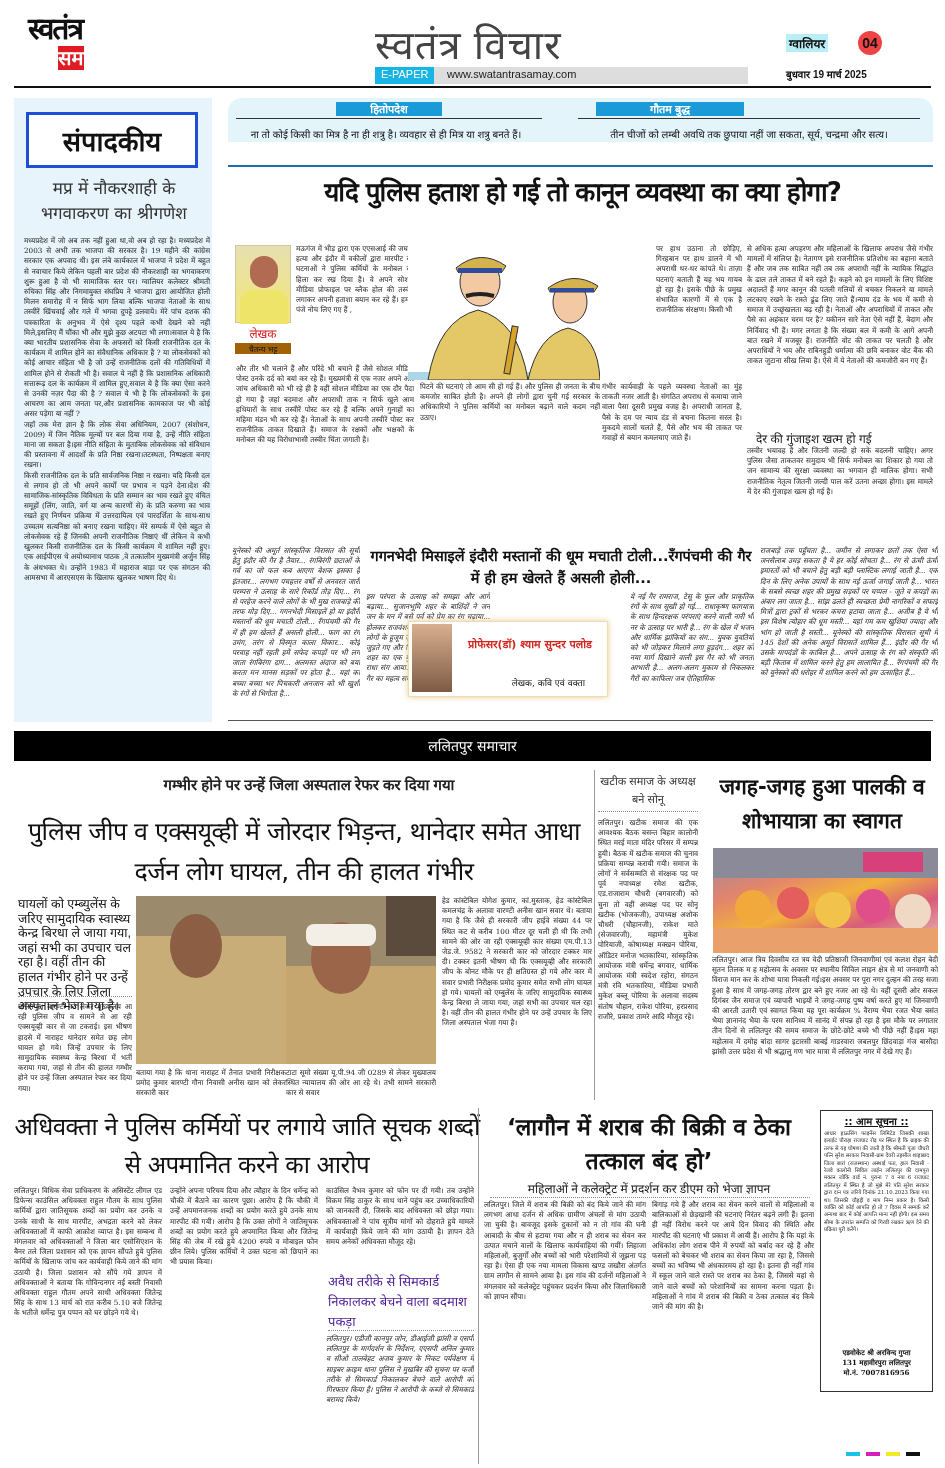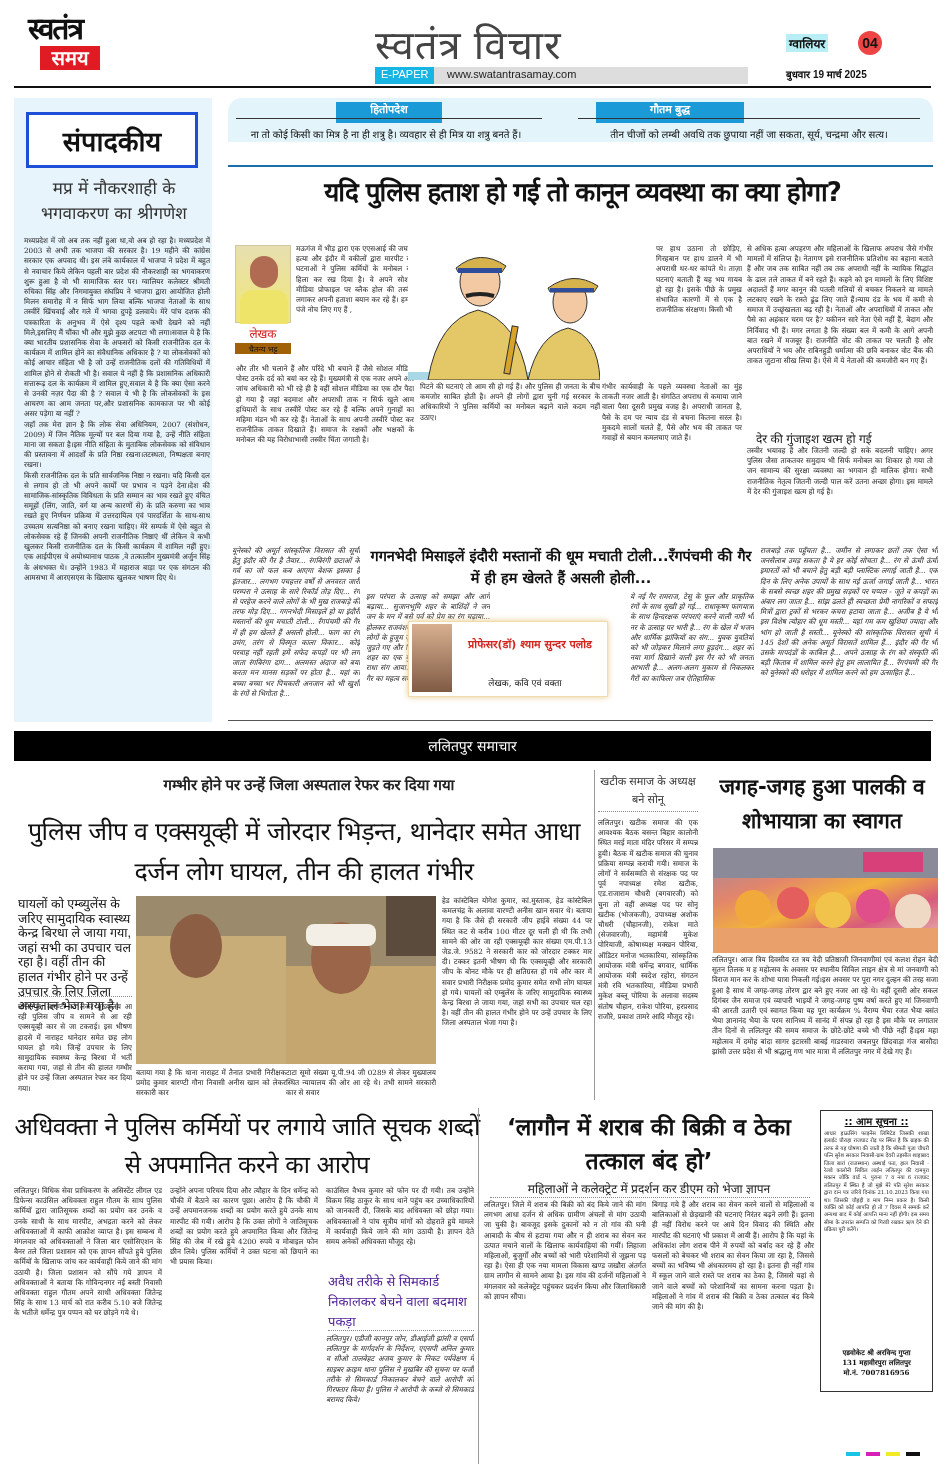--- a/index.html
+++ b/index.html
@@ -3,37 +3,37 @@
 <meta charset="utf-8">
 <style>
 *{box-sizing:border-box;margin:0;padding:0}
 body{width:945px;height:1468px;background:#fff;font-family:"DejaVu Serif",serif;color:#111;position:relative;overflow:hidden}
 .abs{position:absolute}
 .body-text{font-size:7.2px;line-height:10.2px;text-align:justify;color:#222;overflow:hidden;font-family:"DejaVu Serif",serif}
 .italic{font-style:italic}
 
 #logo{left:28px;top:12px;width:62px;height:62px}
 #logo .top{font-family:"DejaVu Sans",sans-serif;font-weight:900;font-size:30px;line-height:34px;letter-spacing:-2px;color:#111}
-#logo .bot{background:#e01b24;color:#fff;font-family:"DejaVu Sans",sans-serif;font-weight:900;font-size:20px;line-height:24px;width:60px;margin-left:12px;text-align:center}
+#logo .bot{background:#e01b24;color:#fff;font-family:"DejaVu Sans",sans-serif;font-weight:900;font-size:20px;line-height:24px;width:26px;margin-left:30px;text-align:center}
 #mast-title{left:375px;top:16px;font-family:"Liberation Sans",sans-serif;font-size:40px;color:#444;letter-spacing:1px}
 #epaper-bar{left:375px;top:67px;width:373px;height:17px;background:#ddd}
 #epaper-tag{left:375px;top:67px;height:17px;background:#18b4e3;color:#fff;font-family:"Liberation Sans",sans-serif;font-size:11px;padding:1px 6px}
 #site-url{left:447px;top:68px;font-family:"Liberation Sans",sans-serif;font-size:11px;color:#222}
 #city-box{left:786px;top:34px;height:18px;background:#b8eef5;font-family:"Liberation Sans",sans-serif;font-weight:bold;font-size:12px;padding:1px 3px}
 #page-no{left:858px;top:31px;width:24px;height:24px;border-radius:12px;background:#ef4444;font-family:"Liberation Sans",sans-serif;font-weight:bold;font-size:14px;line-height:24px;text-align:center}
 #date{left:786px;top:67px;font-family:"Liberation Sans",sans-serif;font-size:10px;font-weight:bold}
 #mast-rule{left:14px;top:86px;width:917px;height:2px;background:#111}
 
 #ed-col{left:14px;top:98px;width:198px;height:624px;background:#e8f4fb}
 #ed-head{left:26px;top:112px;width:172px;height:56px;background:#fff;border:3px solid #1d4ed8;font-family:"DejaVu Sans",sans-serif;font-weight:900;font-size:27px;text-align:center;line-height:54px}
 #ed-title{left:22px;top:176px;width:184px;font-family:"DejaVu Sans",sans-serif;font-size:17px;line-height:25px;text-align:center;color:#333}
 #ed-body{left:24px;top:236px;width:186px;height:484px}
 
 #quote-strip{left:228px;top:98px;width:705px;height:44px;background:#e3f5fb;border-radius:14px 14px 0 0}
-.q-label{background:#1a9ad6;color:#fff;font-family:"Liberation Sans",sans-serif;font-size:11px;font-weight:bold;text-align:center;height:21px;line-height:14px}
+.q-label{background:#1a9ad6;color:#fff;font-family:"Liberation Sans",sans-serif;font-size:11px;font-weight:bold;text-align:center;height:14px;line-height:14px}
 .q-rule{height:1px;background:#333}
 .q-text{font-family:"Liberation Sans",sans-serif;font-size:10px;text-align:center;line-height:13px;color:#111}
 #q1-label{left:336px;top:102px;width:106px}
 #q1-rule{left:236px;top:118px;width:306px}
 #q1-text{left:230px;top:128px;width:312px}
 #q2-label{left:596px;top:102px;width:148px}
 #q2-rule{left:578px;top:118px;width:342px}
 #q2-text{left:570px;top:128px;width:358px}
 #blue-rule{left:228px;top:165px;width:705px;height:2px;background:#1a6fa9}
 #main-headline{left:230px;top:169px;width:705px;font-family:"DejaVu Sans",sans-serif;font-weight:900;font-size:26px;line-height:46px;letter-spacing:-1px;text-align:center;color:#111}
@@ -53,21 +53,21 @@
 #subhead-1{left:756px;top:430px;width:170px;font-family:"Liberation Sans",sans-serif;font-size:12px;color:#222}
 #art1-c4b{left:747px;top:446px;width:186px;height:90px}
 
 #holi-c1{left:232px;top:546px;width:128px;height:176px}
 #holi-head{left:366px;top:545px;width:390px;font-family:"DejaVu Sans",sans-serif;font-weight:bold;font-size:14.5px;line-height:22px;text-align:center}
 #holi-c2{left:366px;top:592px;width:124px;height:130px}
 #holi-c4{left:630px;top:592px;width:124px;height:130px}
 #holi-box{left:408px;top:621px;width:200px;height:76px;background:#fff;box-shadow:0 0 6px #e6c98a;border:1px solid #f1dcb0}
 #prof-photo{left:412px;top:624px;width:40px;height:68px;background:linear-gradient(#d8b090,#7f5a44)}
 #prof-name{left:460px;top:636px;width:140px;color:#d3261e;font-family:"DejaVu Sans",sans-serif;font-size:11px;line-height:18px;text-align:center;font-weight:bold}
-#prof-role{left:465px;top:676px;width:120px;font-size:9px;text-align:center}
+#prof-role{left:465px;top:676px;width:120px;font-size:9px;text-align:right}
 #holi-c5{left:760px;top:546px;width:178px;height:176px}
 #holi-rule{left:228px;top:720px;width:705px;height:1px;background:#555}
 
 #lalitpur-banner{left:14px;top:731px;width:917px;height:30px;background:#000;color:#fff;font-family:"DejaVu Sans",sans-serif;font-size:14px;line-height:30px;text-align:center}
 #kicker-1{left:24px;top:774px;width:570px;text-align:center;font-family:"Liberation Sans",sans-serif;font-weight:bold;font-size:15px;color:#222}
 #headline-2{left:14px;top:812px;width:580px;font-family:"DejaVu Sans",sans-serif;font-size:25px;line-height:40px;text-align:center;letter-spacing:-0.5px}
 #lead-2{left:18px;top:897px;width:114px;font-family:"Liberation Sans",sans-serif;font-size:12.5px;line-height:14.6px;color:#111}
 #lead-rule{left:18px;top:996px;width:114px;border-top:1px dotted #888}
 #story2-c1{left:18px;top:1002px;width:114px;height:98px}
 #police-photo{left:136px;top:896px;width:300px;height:168px;background:linear-gradient(135deg,#cbb27d 0%,#a68a5c 40%,#e6d6b3 60%,#8a6e46 100%);overflow:hidden}

